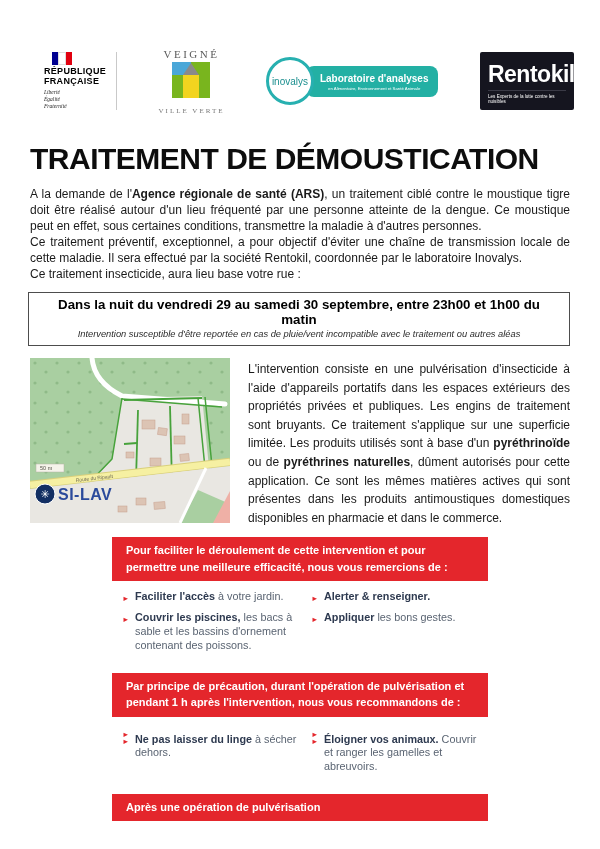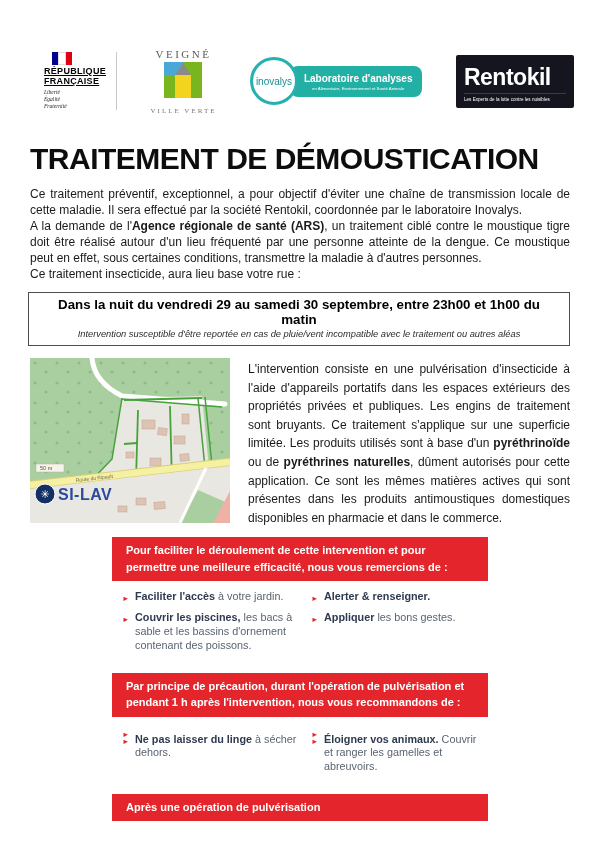--- a/index.html
+++ b/index.html
@@ -6,39 +6,39 @@
   html,body { background:#ffffff; }
   body { font-family:"Liberation Sans", sans-serif; }
   .page { width:600px; height:849px; margin:0 auto; background:#fff; overflow:hidden; position:relative; }
 
   
   .logos { display:flex; align-items:center; justify-content:space-between; padding:40px 26px 0 44px; height:122px; }
   .logo-group { display:flex; align-items:center; gap:10px; }
   .rf-block { text-align:left; }
   .rf-flag { display:flex; width:20px; height:13px; margin-left:8px; margin-bottom:2px; }
   .rf-flag span { flex:1; }
-  .rf-name { font-weight:700; font-size:9px; letter-spacing:.3px; color:#000; line-height:1.1;text-decoration:underline; }
+  .rf-name { font-weight:700; font-size:9px; letter-spacing:.3px; color:#000; line-height:1.1; }
   .rf-motto { font-family:"Liberation Serif", serif; font-style:italic; font-size:5.5px; color:#222; margin-top:2px; line-height:1.3; }
   .logo-divider { width:1px; height:58px; background:#c9c9c9; }
   .ars-block { line-height:1; }
   .ars-word { font-weight:700; font-size:34px; letter-spacing:-1px; }
   .ars-ar { color:#3d5eaa; }
   .ars-s { color:#93c01f; font-size:38px; }
   .ars-sub { font-size:5px; color:#3d5eaa; line-height:1.3; margin-top:1px; display:flex; gap:2px; }
   .ars-dot { width:5px; height:4px; display:inline-flex; margin-top:1px; }
   .ars-dot i { flex:1; }
   .veigne-block { text-align:center; }
   .veigne-name { font-family:"Liberation Serif", serif; font-size:11px; letter-spacing:2.5px; color:#5a5a5a; }
   .veigne-sub { font-family:"Liberation Serif", serif; font-size:7px; letter-spacing:2px; color:#777; margin-top:3px; }
   .inovalys-block { display:flex; align-items:center; }
   .inov-circle { width:48px; height:48px; border:3px solid #27b0b0; border-radius:50%; background:#fff; display:flex; align-items:center; justify-content:center; font-size:10px; color:#1b8f8f; font-weight:400; z-index:1;text-align:right; }
   .inov-pill { background:#23b0a4; border-radius:8px; color:#fff; padding:7px 10px 6px 14px; margin-left:-8px; text-align:center; }
   .inov-tag { font-weight:700; font-size:10px; }
   .inov-subtag { font-size:4.3px; margin-top:2px; }
-  .rentokil-block { background:#15151f; color:#fff; width:118px; padding:11px 8px 6px; border-radius:2px; text-align:left; }
+  .rentokil-block { background:#15151f; color:#fff; width:94px; padding:11px 8px 6px; border-radius:2px; text-align:left; }
   .rentokil-name { font-weight:700; font-size:23px; letter-spacing:-.5px; line-height:1; }
   .rentokil-tag { font-size:4.6px; margin-top:4px; border-top:1px solid #3a3a46; padding-top:3px; }
 
   
   .title { margin:20px 30px 0; font-size:30px; font-weight:700; color:#0d0d0d; letter-spacing:-.5px; }
   .intro { margin:10px 30px 0; font-size:12px; line-height:16px; color:#1a1a1a; text-align:justify; }
   .intro p { text-align:justify; }
 
   
   .schedule-box { margin:10px 30px 0 28px; border:1px solid #4d4d4d; text-align:center; padding:4px 10px 6px; }
@@ -112,22 +112,22 @@
 
     <div class="rentokil-block">
       <div class="rentokil-name">Rentokil</div>
       <div class="rentokil-tag">Les Experts de la lutte contre les nuisibles</div>
     </div>
   </div>
 
   <h1 class="title">TRAITEMENT DE DÉMOUSTICATION</h1>
 
   <div class="intro">
+    <p class="rich"><span>A la demande de l'</span><span class="b">Agence régionale de santé (ARS)</span><span>, un traitement ciblé contre le moustique tigre doit être réalisé autour d'un lieu fréquenté par une personne atteinte de la dengue. Ce moustique peut en effet, sous certaines conditions, transmettre la maladie à d'autres personnes.</span></p>
     <p class="rich"><span>Ce traitement préventif, exceptionnel, a pour objectif d'éviter une chaîne de transmission locale de cette maladie. Il sera effectué par la société Rentokil, coordonnée par le laboratoire Inovalys.</span></p>
-    <p class="rich"><span>A la demande de l'</span><span class="b">Agence régionale de santé (ARS)</span><span>, un traitement ciblé contre le moustique tigre doit être réalisé autour d'un lieu fréquenté par une personne atteinte de la dengue. Ce moustique peut en effet, sous certaines conditions, transmettre la maladie à d'autres personnes.</span></p>
     <p class="rich"><span>Ce traitement insecticide, aura lieu base votre rue :</span></p>
   </div>
 
   <div class="schedule-box">
     <div class="schedule-title">Dans la nuit du vendredi 29 au samedi 30 septembre, entre 23h00 et 1h00 du matin</div>
     <div class="schedule-note">Intervention susceptible d'être reportée en cas de pluie/vent incompatible avec le traitement ou autres aléas</div>
   </div>
 
   <div class="map-row">
     <div class="map-wrap">

